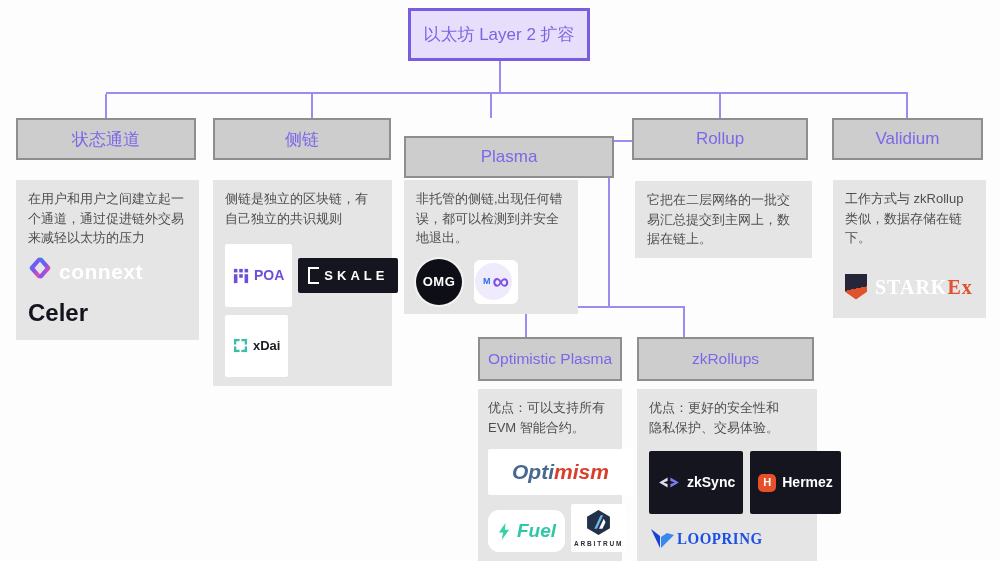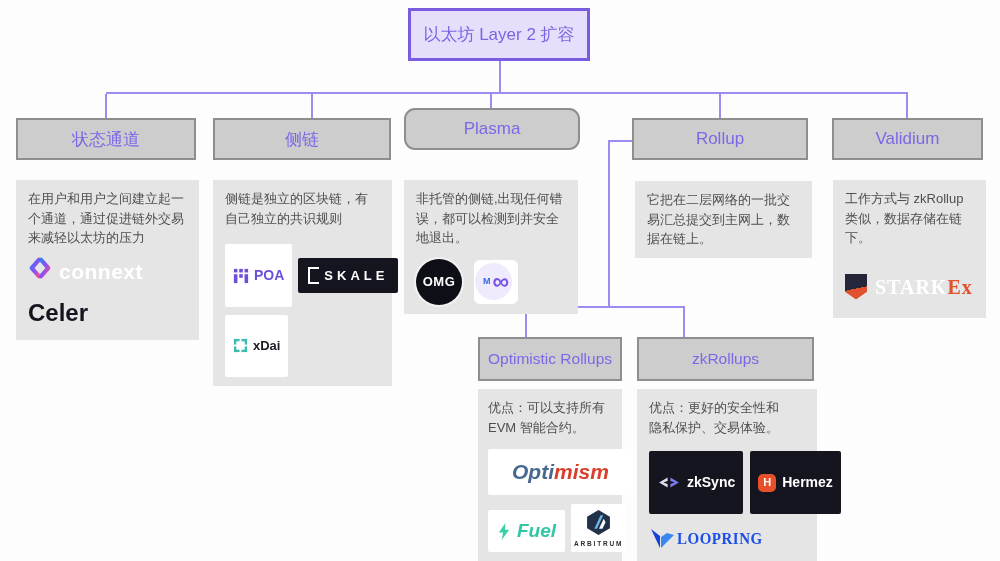--- a/index.html
+++ b/index.html
@@ -81,21 +81,21 @@
     background:linear-gradient(168deg,#26263a 0%,#26263a 55%,#e0512e 55%,#e0512e 100%);
   }
   .stark-text { font-family:"Liberation Serif", serif; font-weight:bold; font-size:20px; color:#ffffff; letter-spacing:1px; white-space:nowrap; }
   .stark-ex { color:#e0512e; }
   .starkex-sm .stark-text { font-size:18px; }
 
   
   .optimism-chip { margin-top:12px; padding:7px 24px; }
   .optimism-text { font-style:italic; font-weight:bold; font-size:21px; white-space:nowrap; }
   .opt-a { color:#47688f; } .opt-b { color:#d8402e; }
-  .fuel-chip { padding:7px 9px; margin-right:6px; }
+  .fuel-chip { padding:7px 9px; margin-right:6px;border-radius:11px; }
   .fuel-text { color:#2fc7a5; font-style:italic; font-weight:bold; font-size:19px; margin-left:5px; }
   .arb-chip { width:58px; box-sizing:border-box; background:#fff; display:flex; flex-direction:column; align-items:center; padding:5px 3px 4px; border-radius:2px; }
   .arb-text { font-size:6.5px; letter-spacing:1.8px; color:#2c2c34; font-weight:bold; margin-top:3px; }
 
   
   .zksync-text { color:#fff; font-weight:bold; font-size:14px; margin-left:6px; }
   .hermez-chip { margin-left:7px; }
   .hermez-h {
     width:18px; height:18px; background:#e8502a; border-radius:5px;
     color:#fff; font-weight:bold; font-size:11px;
@@ -129,21 +129,21 @@
   <div class="root-box">
     <span>以太坊 Layer 2 扩容</span>
   </div>
 
   <div class="header-box" style="left:16px; top:118px; width:180px;">
     <span>状态通道</span>
   </div>
   <div class="header-box" style="left:213px; top:118px; width:178px;">
     <span>侧链</span>
   </div>
-  <div class="header-box" style="left:404px; top:108px; width:176px;border-radius:11px;">
+  <div class="header-box" style="left:404px; top:136px; width:210px;">
     <span>Plasma</span>
   </div>
   <div class="header-box" style="left:632px; top:118px; width:176px;">
     <span>Rollup</span>
   </div>
   <div class="header-box" style="left:832px; top:118px; width:151px;">
     <span>Validium</span>
   </div>
 
   <div class="desc" style="left:16px; top:180px; width:183px; min-height:140px;">
@@ -228,21 +228,21 @@
 
   <div class="desc" style="left:833px; top:180px; width:153px; min-height:138px;">
     <p>工作方式与 zkRollup 类似，数据存储在链下。</p>
     <div class="starkex-row" style="margin-top:24px;">
       <span class="stark-shield"></span>
       <span class="stark-text"><span>STARK</span><span class="stark-ex">Ex</span></span>
     </div>
   </div>
 
   <div class="header-box sub-header" style="left:478px; top:337px; width:144px;">
-    <span>Optimistic Rollups</span>
+    <span>Optimistic Plasma</span>
   </div>
   <div class="header-box sub-header" style="left:637px; top:337px; width:177px;">
     <span>zkRollups</span>
   </div>
 
   <div class="desc" style="left:478px; top:389px; width:144px; min-height:140px; padding:9px 10px;">
     <p>优点：可以支持所有 EVM 智能合约。</p>
     <div>
       <span class="chip optimism-chip">
         <span class="optimism-text"><span class="opt-a">Opti</span><span class="opt-b">mism</span></span>

